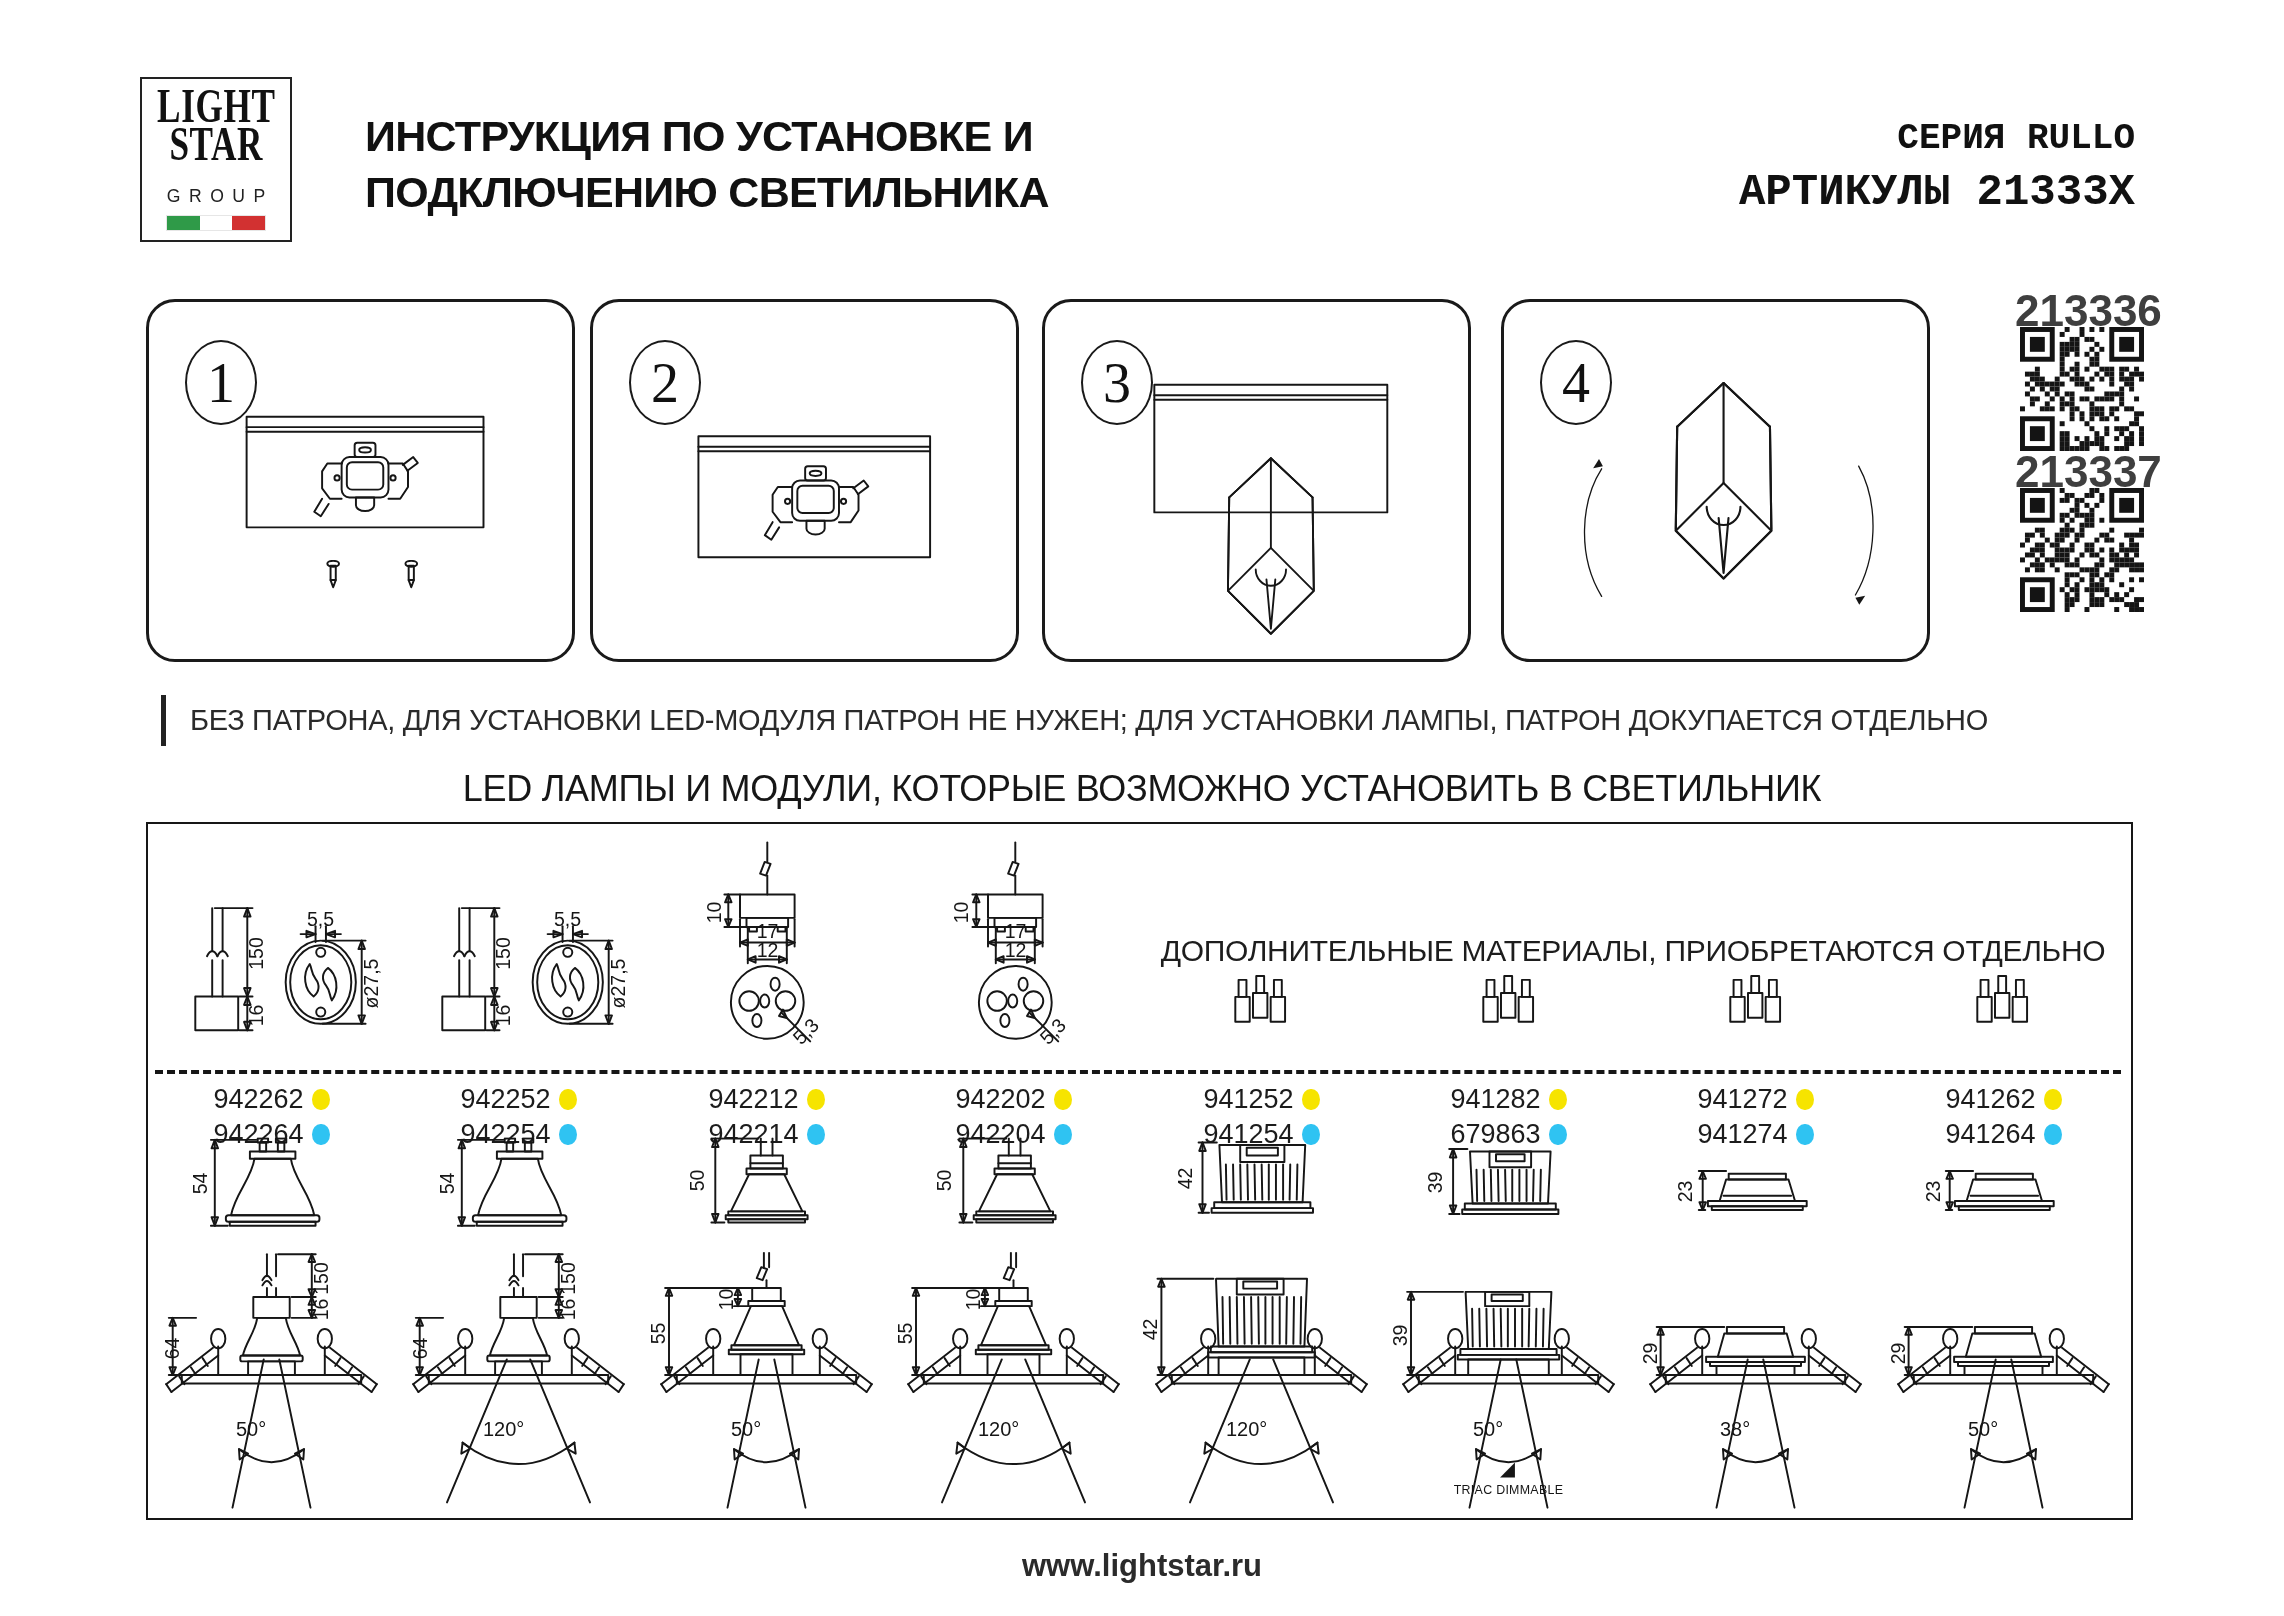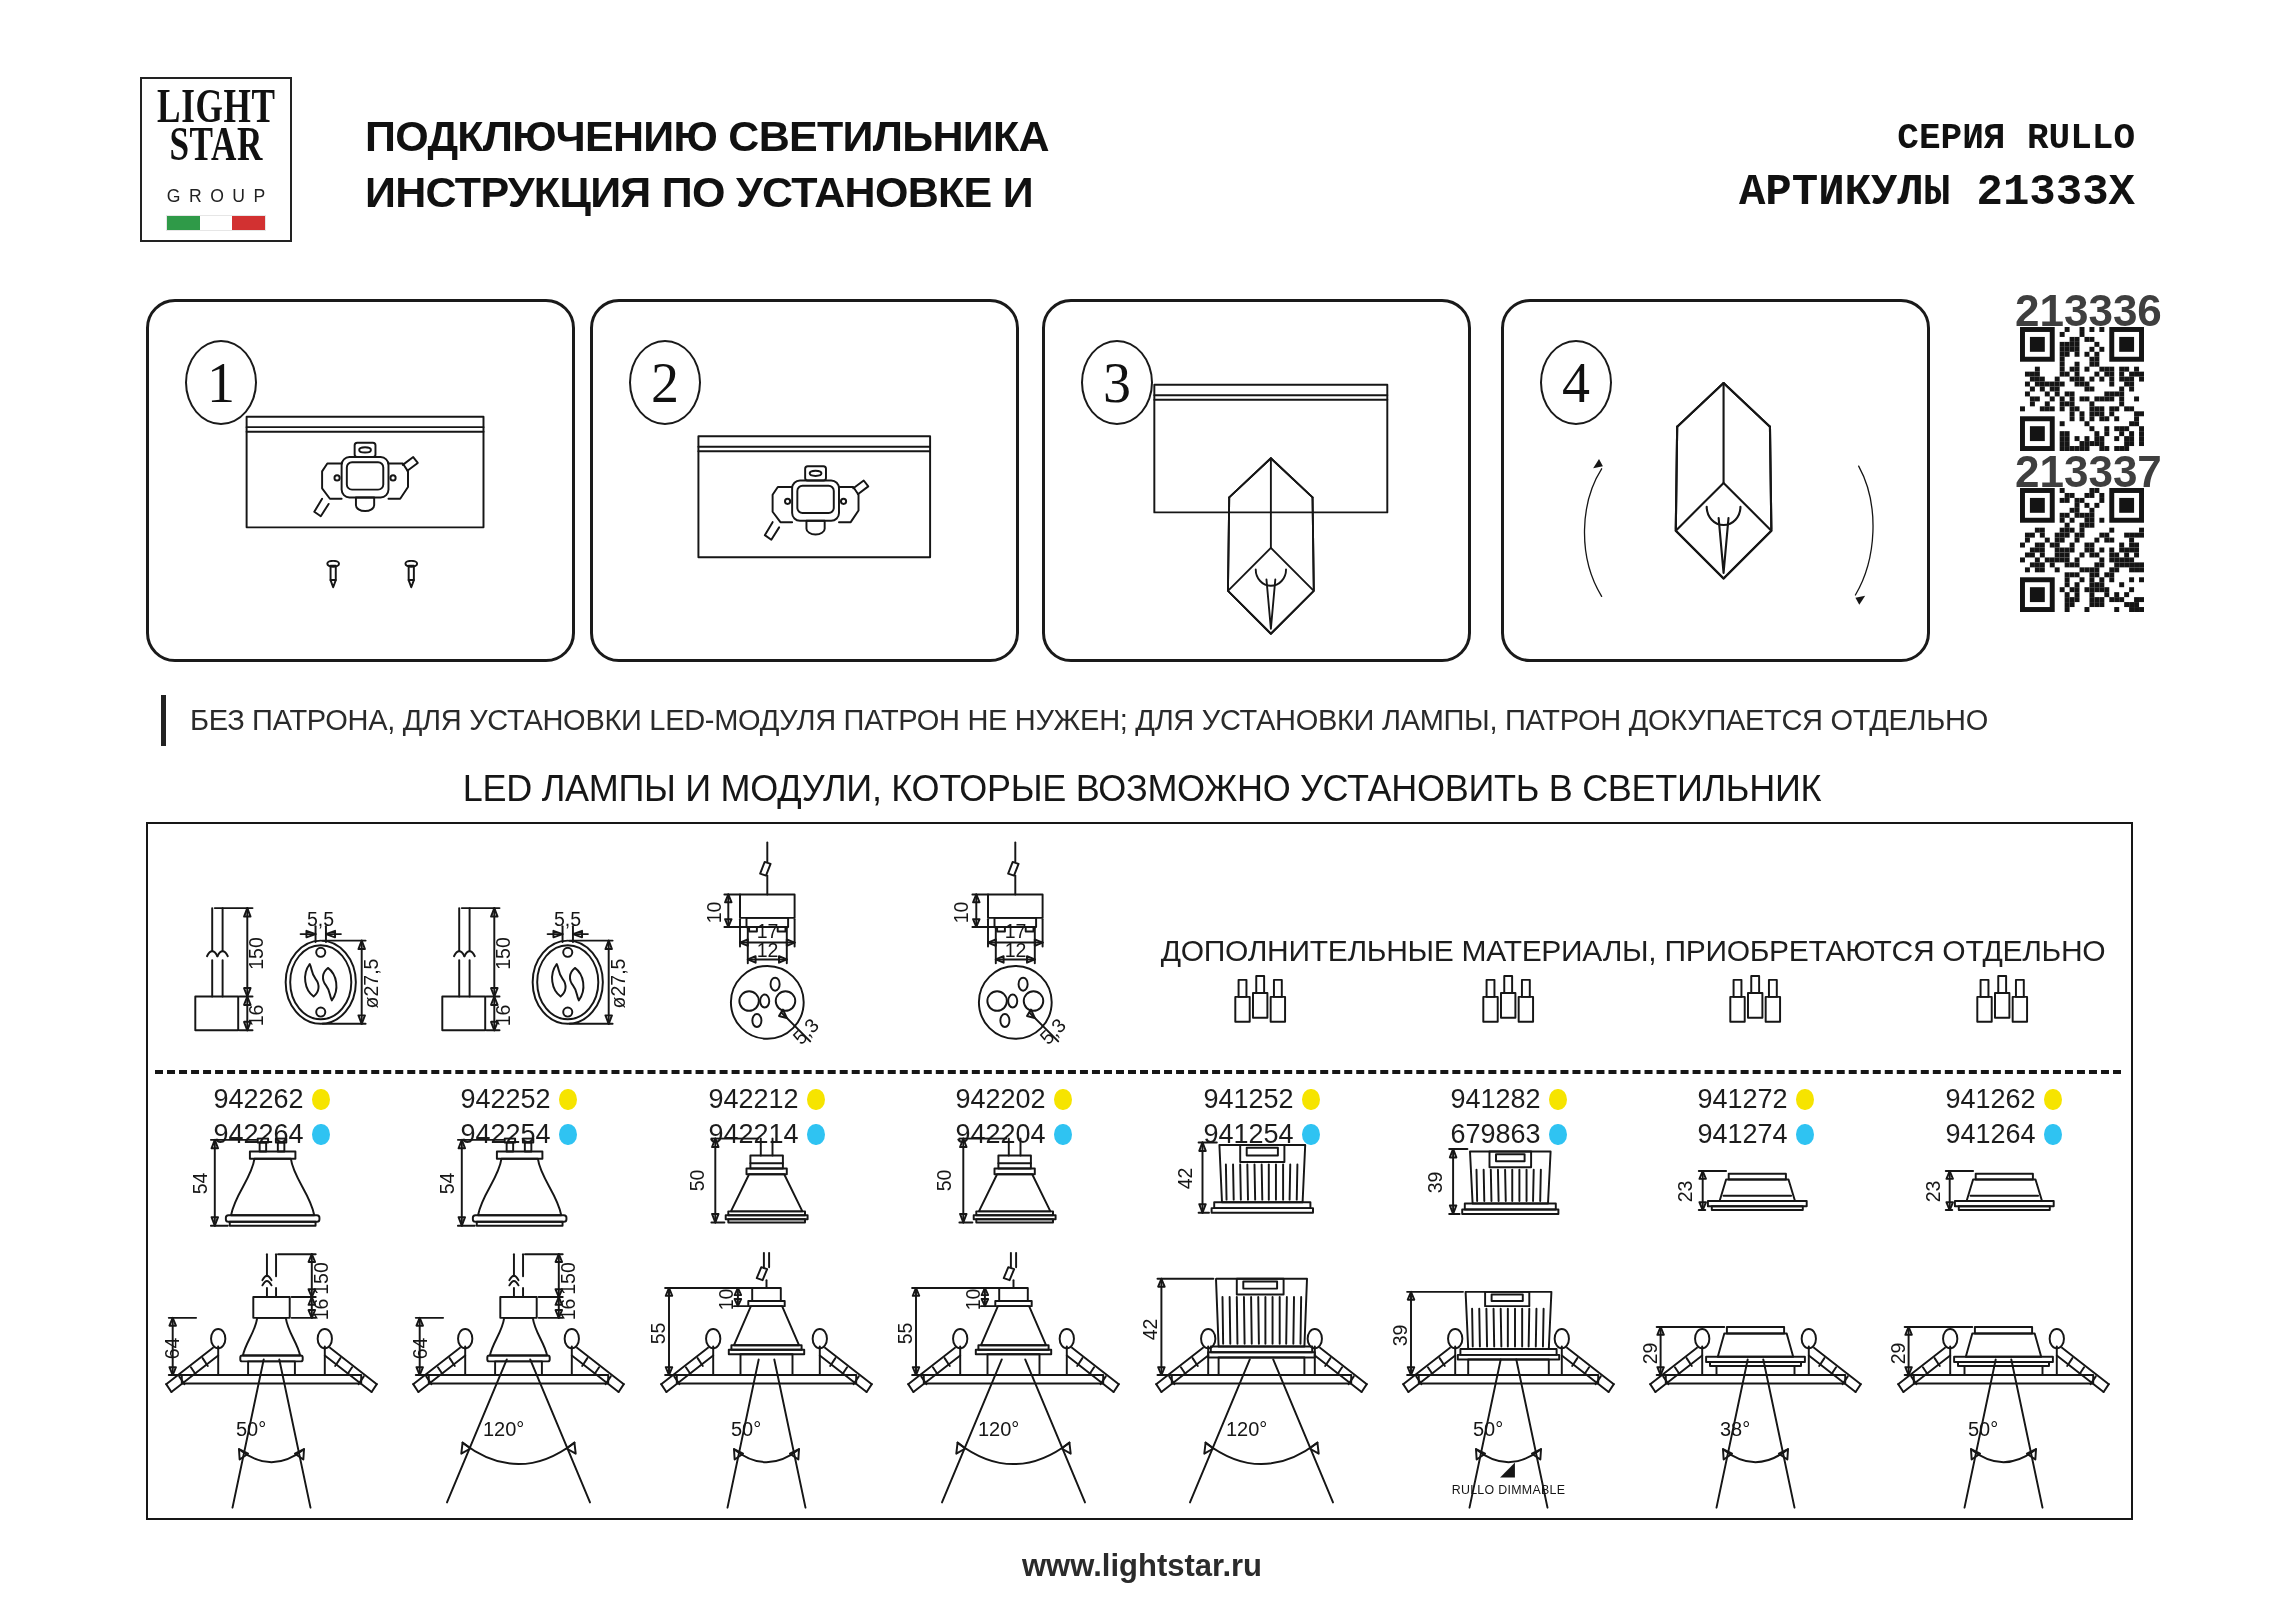--- a/index.html
+++ b/index.html
@@ -398,22 +398,22 @@
   <div class="logo-word">STAR</div>
   <div class="logo-group">GROUP</div>
   <div class="logo-flag">
     <span style="background: rgb(47, 154, 72);"></span>
     <span style="background: rgb(255, 255, 255);"></span>
     <span style="background: rgb(210, 49, 49);"></span>
   </div>
 </div>
 
 <div class="doc-title">
+  <div>ИНСТРУКЦИЯ ПО УСТАНОВКЕ И</div>
   <div>ПОДКЛЮЧЕНИЮ СВЕТИЛЬНИКА</div>
-  <div>ИНСТРУКЦИЯ ПО УСТАНОВКЕ И</div>
 </div>
 
 <div class="series-block">
   <div class="series-line1">СЕРИЯ RULLO</div>
   <div class="series-line2">АРТИКУЛЫ 21333X</div>
 </div>
 
 <div class="prod-code" style="left:2015px;top:286px">213336</div>
 <div class="qr" style="left:2020px;top:327px"><svg width="124" height="124" viewBox="0 0 190 190">
       <rect x="0" y="0" width="190" height="190" fill="#fff"></rect>
@@ -1093,21 +1093,21 @@
       </svg>
     <span class="dv" style="left:1268px;top:347px">39</span>
     <svg class="tech" style="left:1237px;top:426px" width="247" height="267" viewBox="0 0 380 410">
         <use href="#fixture"></use>
         <use href="#instmod39"></use>
         <use href="#beamn"></use>
       </svg>
     <span class="dv" style="left:1233px;top:500px">39</span>
     <span class="ang" style="left:1325px;top:594px">50°</span>
     <span class="triac-tri" style="left:1352px;top:633px">◢</span>
-    <span class="triac" style="left:1289px;top:659px">RULLO DIMMABLE</span>
+    <span class="triac" style="left:1289px;top:659px">TRIAC DIMMABLE</span>
   </div>
 
   <div class="col">
     <div class="arts" style="left:1484px">
       <div class="artrow">
           <span class="artnum">941272</span>
           <span class="dot" style="background: rgb(246, 228, 0);"></span>
         </div>
       <div class="artrow">
           <span class="artnum">941274</span>

